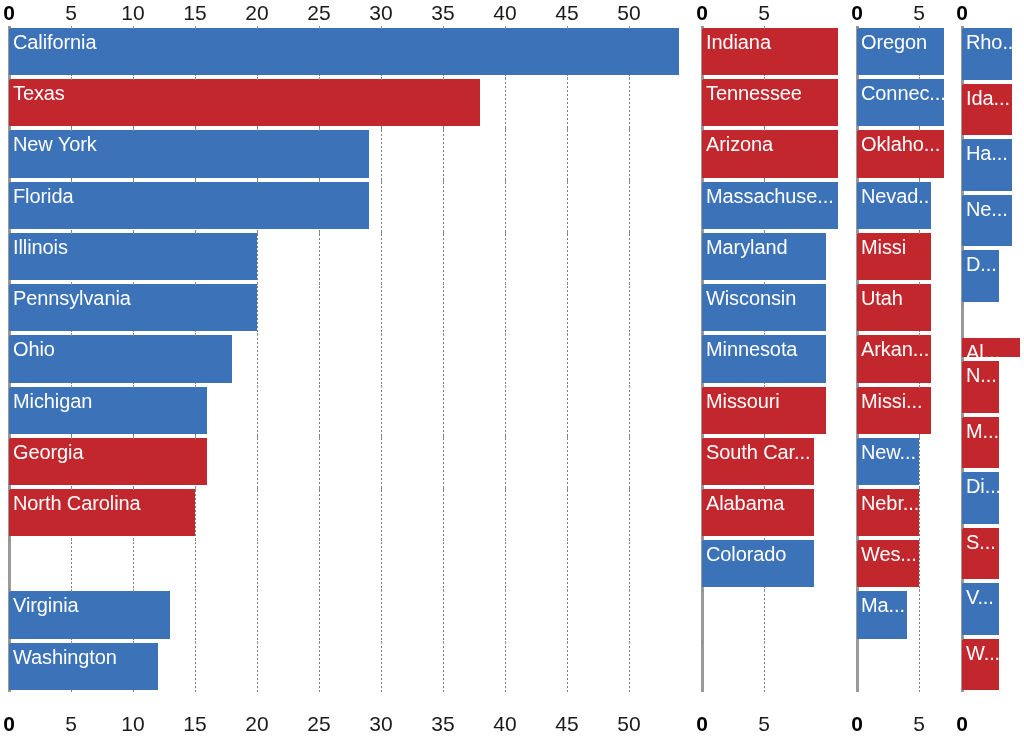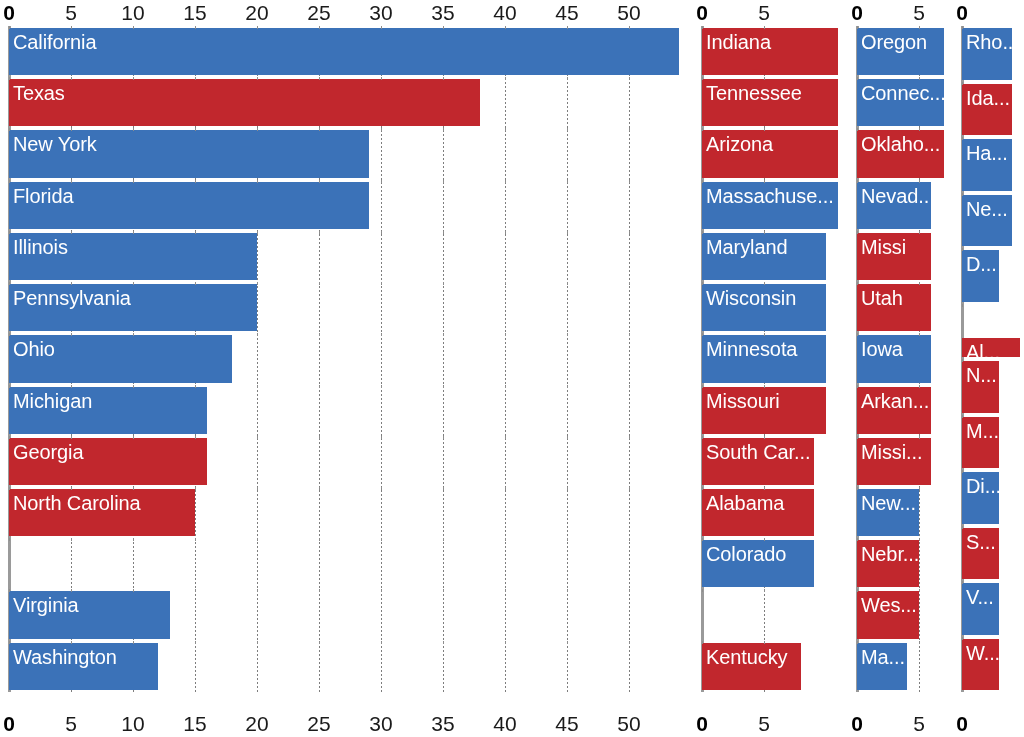--- a/index.html
+++ b/index.html
@@ -412,23 +412,20 @@
               <span class="bar-label">Colorado</span>
             </div>
             <div class="rowtick" style="left: 3px; top: 0px;"></div>
             <div class="rowtick" style="left: 65px; top: 0px;"></div>
           </div>
           <div class="row" style="height: 51.2308px;">
             <div class="rowtick" style="left: 3px; top: 0px;"></div>
             <div class="rowtick" style="left: 65px; top: 0px;"></div>
           </div>
           <div class="row" style="height: 51.2308px;">
-            <div class="bar red" style="width: 99.2px;">
-              <span class="bar-label">Kentucky</span>
-            </div>
             <div class="rowtick" style="left: 3px; top: 0px;"></div>
             <div class="rowtick" style="left: 65px; top: 0px;"></div>
           </div>
         </div>
       </div>
     </div>
     <div class="panel" style="left: 854px; width: 105px;">
       <div class="axis top">
         <span class="tick-label zero" style="left: 3px;">0</span>
         <span class="tick-label" style="left: 65px;">5</span>
@@ -477,27 +474,20 @@
             <div class="rowtick" style="left: 65px; top: 0px;"></div>
           </div>
           <div class="row" style="height: 51.2308px;">
             <div class="bar red" style="width: 74.4px;">
               <span class="bar-label">Utah</span>
             </div>
             <div class="rowtick" style="left: 3px; top: 0px;"></div>
             <div class="rowtick" style="left: 65px; top: 0px;"></div>
           </div>
           <div class="row" style="height: 51.2308px;">
-            <div class="bar blue" style="width: 74.4px;">
-              <span class="bar-label">Iowa</span>
-            </div>
-            <div class="rowtick" style="left: 3px; top: 0px;"></div>
-            <div class="rowtick" style="left: 65px; top: 0px;"></div>
-          </div>
-          <div class="row" style="height: 51.2308px;">
             <div class="bar red" style="width: 74.4px;">
               <span class="bar-label">Arkan...</span>
             </div>
             <div class="rowtick" style="left: 3px; top: 0px;"></div>
             <div class="rowtick" style="left: 65px; top: 0px;"></div>
           </div>
           <div class="row" style="height: 51.2308px;">
             <div class="bar red" style="width: 74.4px;">
               <span class="bar-label">Missi...</span>
             </div>

